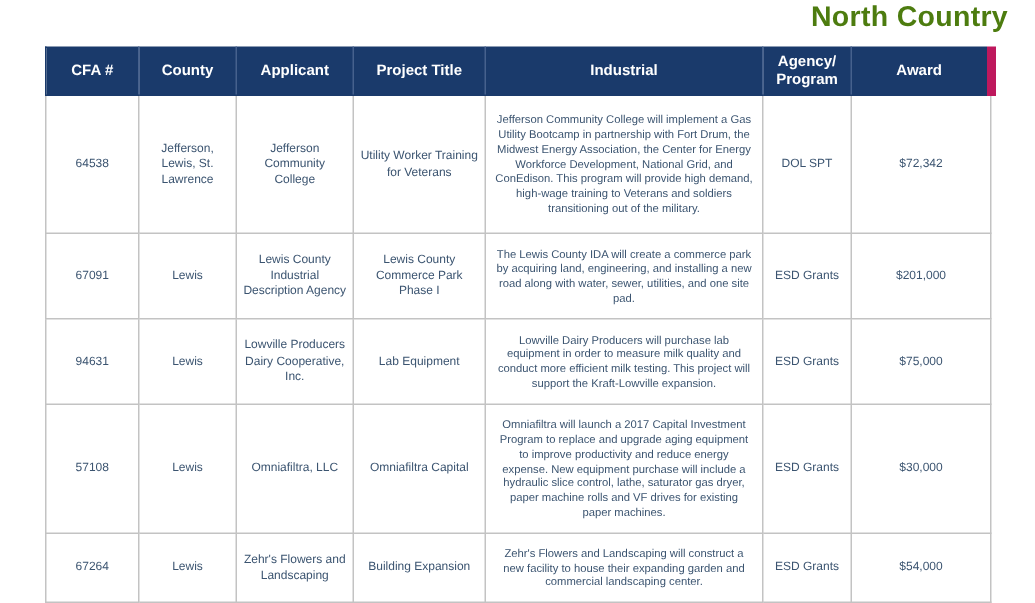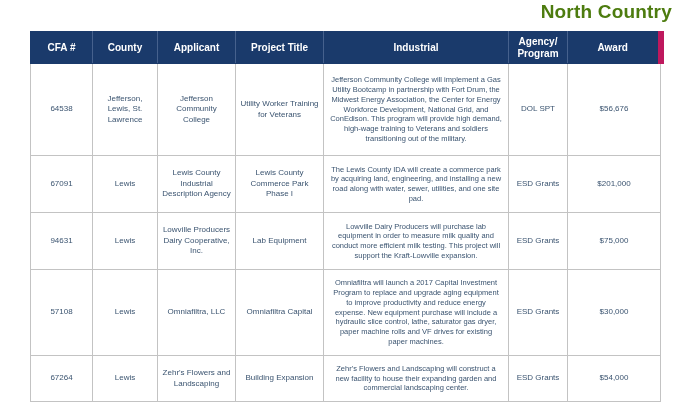--- a/index.html
+++ b/index.html
@@ -67,21 +67,21 @@
       </tr>
     </thead>
     <tbody>
         <tr style="height: 92px;">
           <td>64538</td>
           <td>Jefferson, Lewis, St. Lawrence</td>
           <td>Jefferson Community College</td>
           <td>Utility Worker Training for Veterans</td>
           <td class="desc">Jefferson Community College will implement a Gas Utility Bootcamp in partnership with Fort Drum, the Midwest Energy Association, the Center for Energy Workforce Development, National Grid, and ConEdison.  This program will provide high demand, high-wage training to Veterans and soldiers transitioning out of the military.</td>
           <td>DOL SPT</td>
-          <td>$56,676</td>
+          <td>$72,342</td>
         </tr>
         <tr style="height: 57px;">
           <td>67091</td>
           <td>Lewis</td>
           <td>Lewis County Industrial Description Agency</td>
           <td>Lewis County Commerce Park Phase I</td>
           <td class="desc">The Lewis County IDA will create a commerce park by acquiring land, engineering, and installing a new road along with water, sewer, utilities, and one site pad.</td>
           <td>ESD Grants</td>
           <td>$201,000</td>
         </tr>

